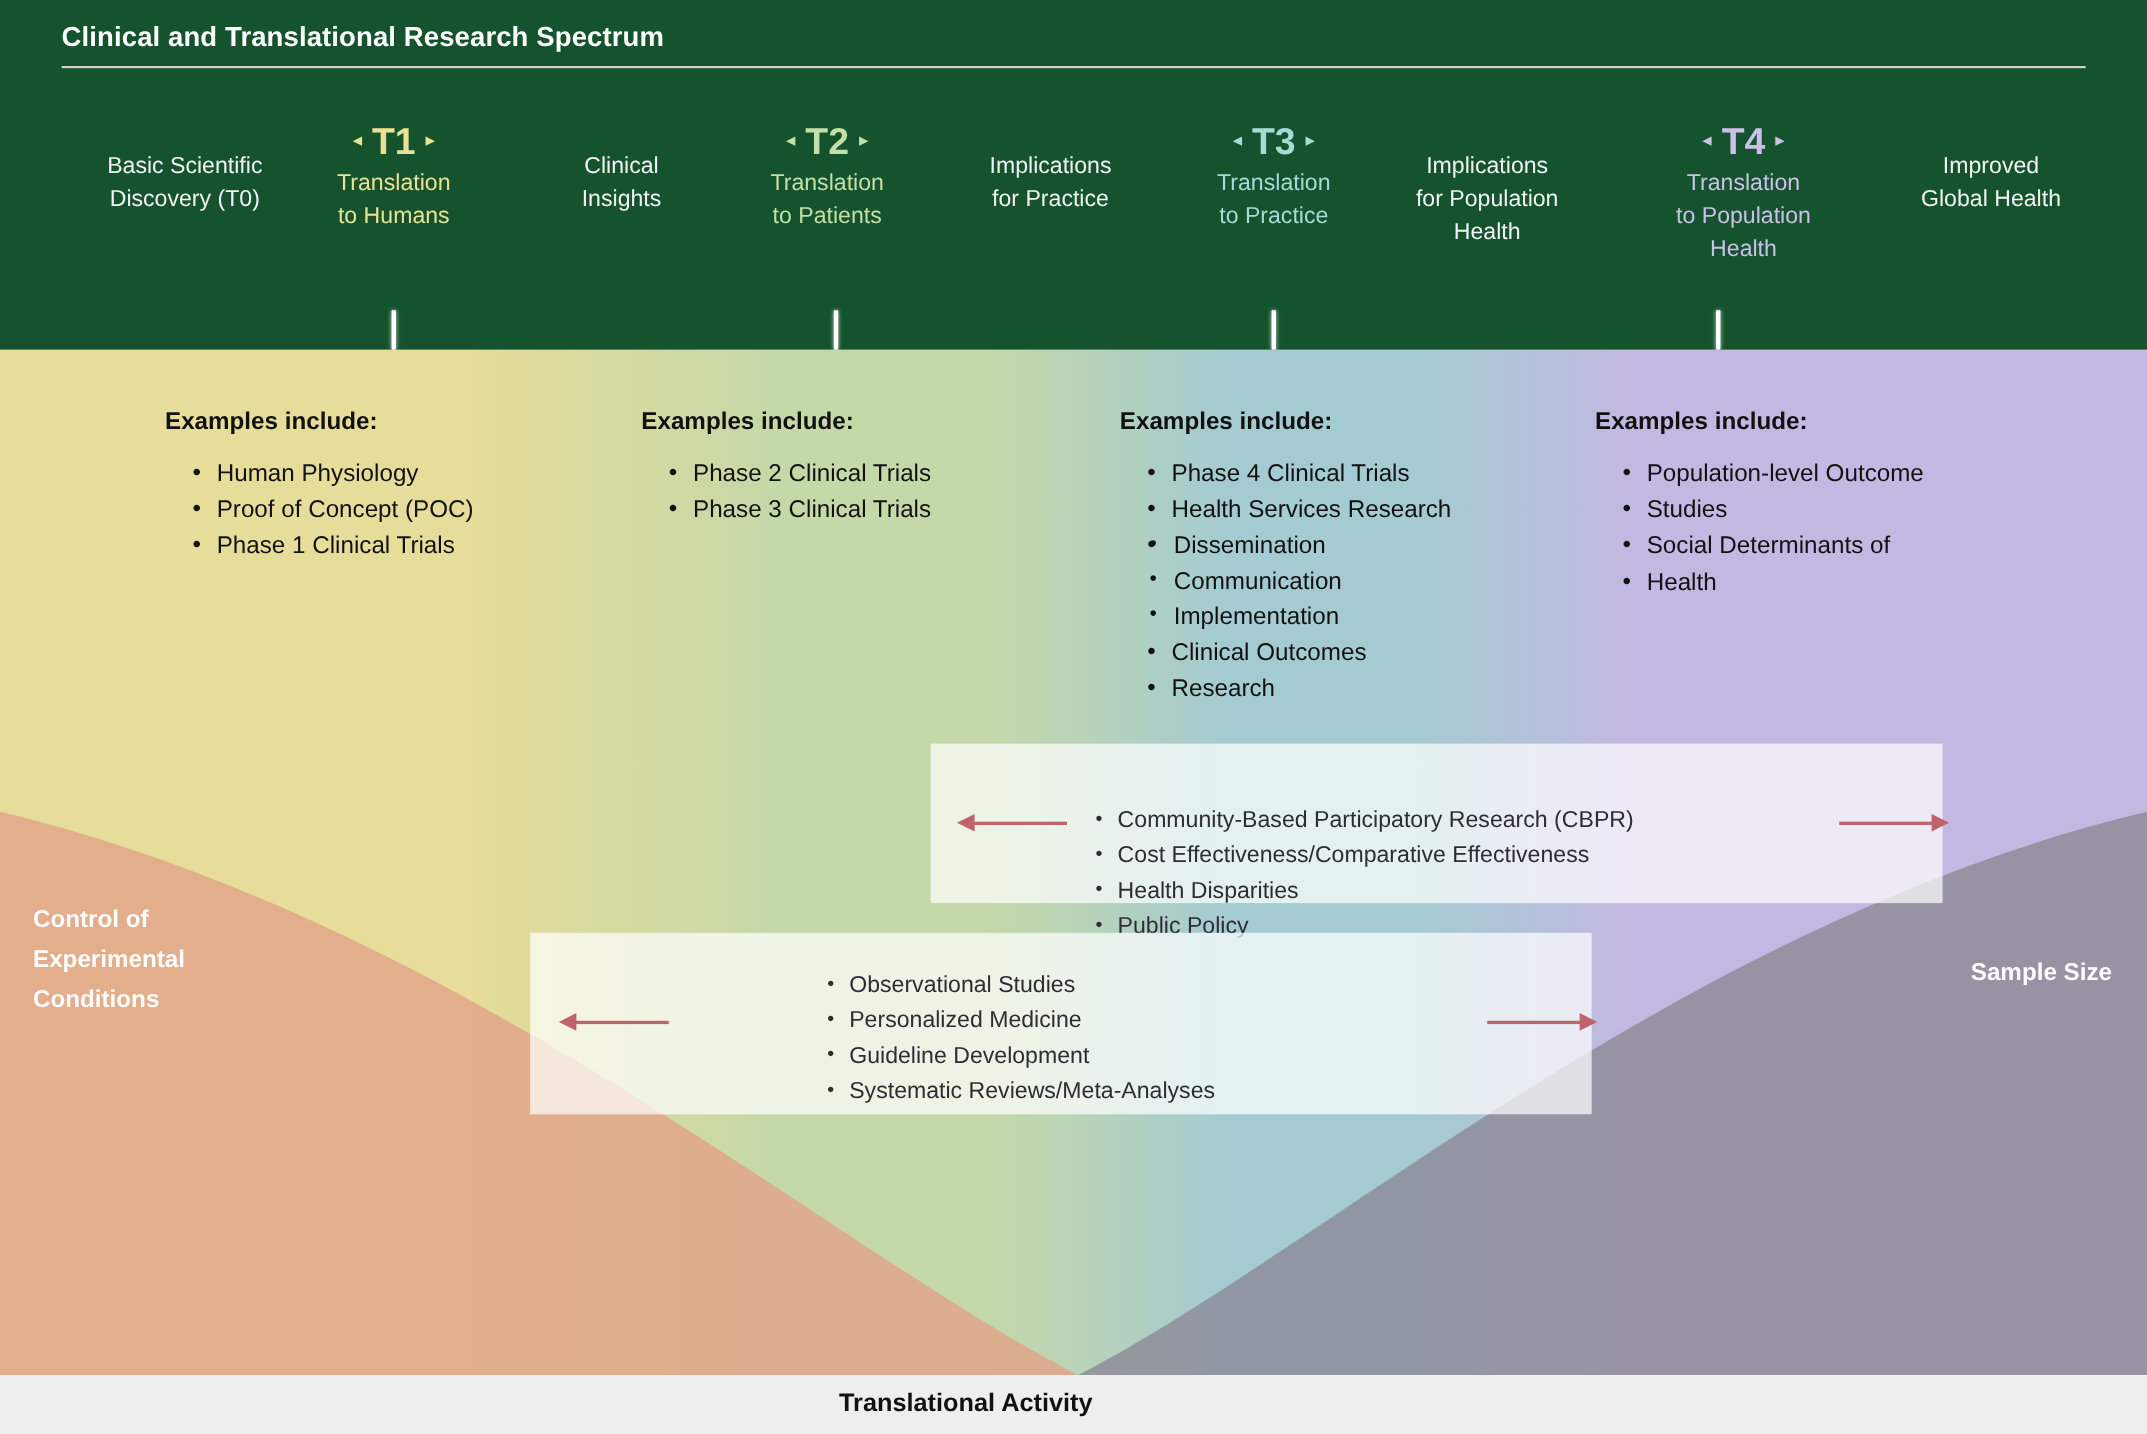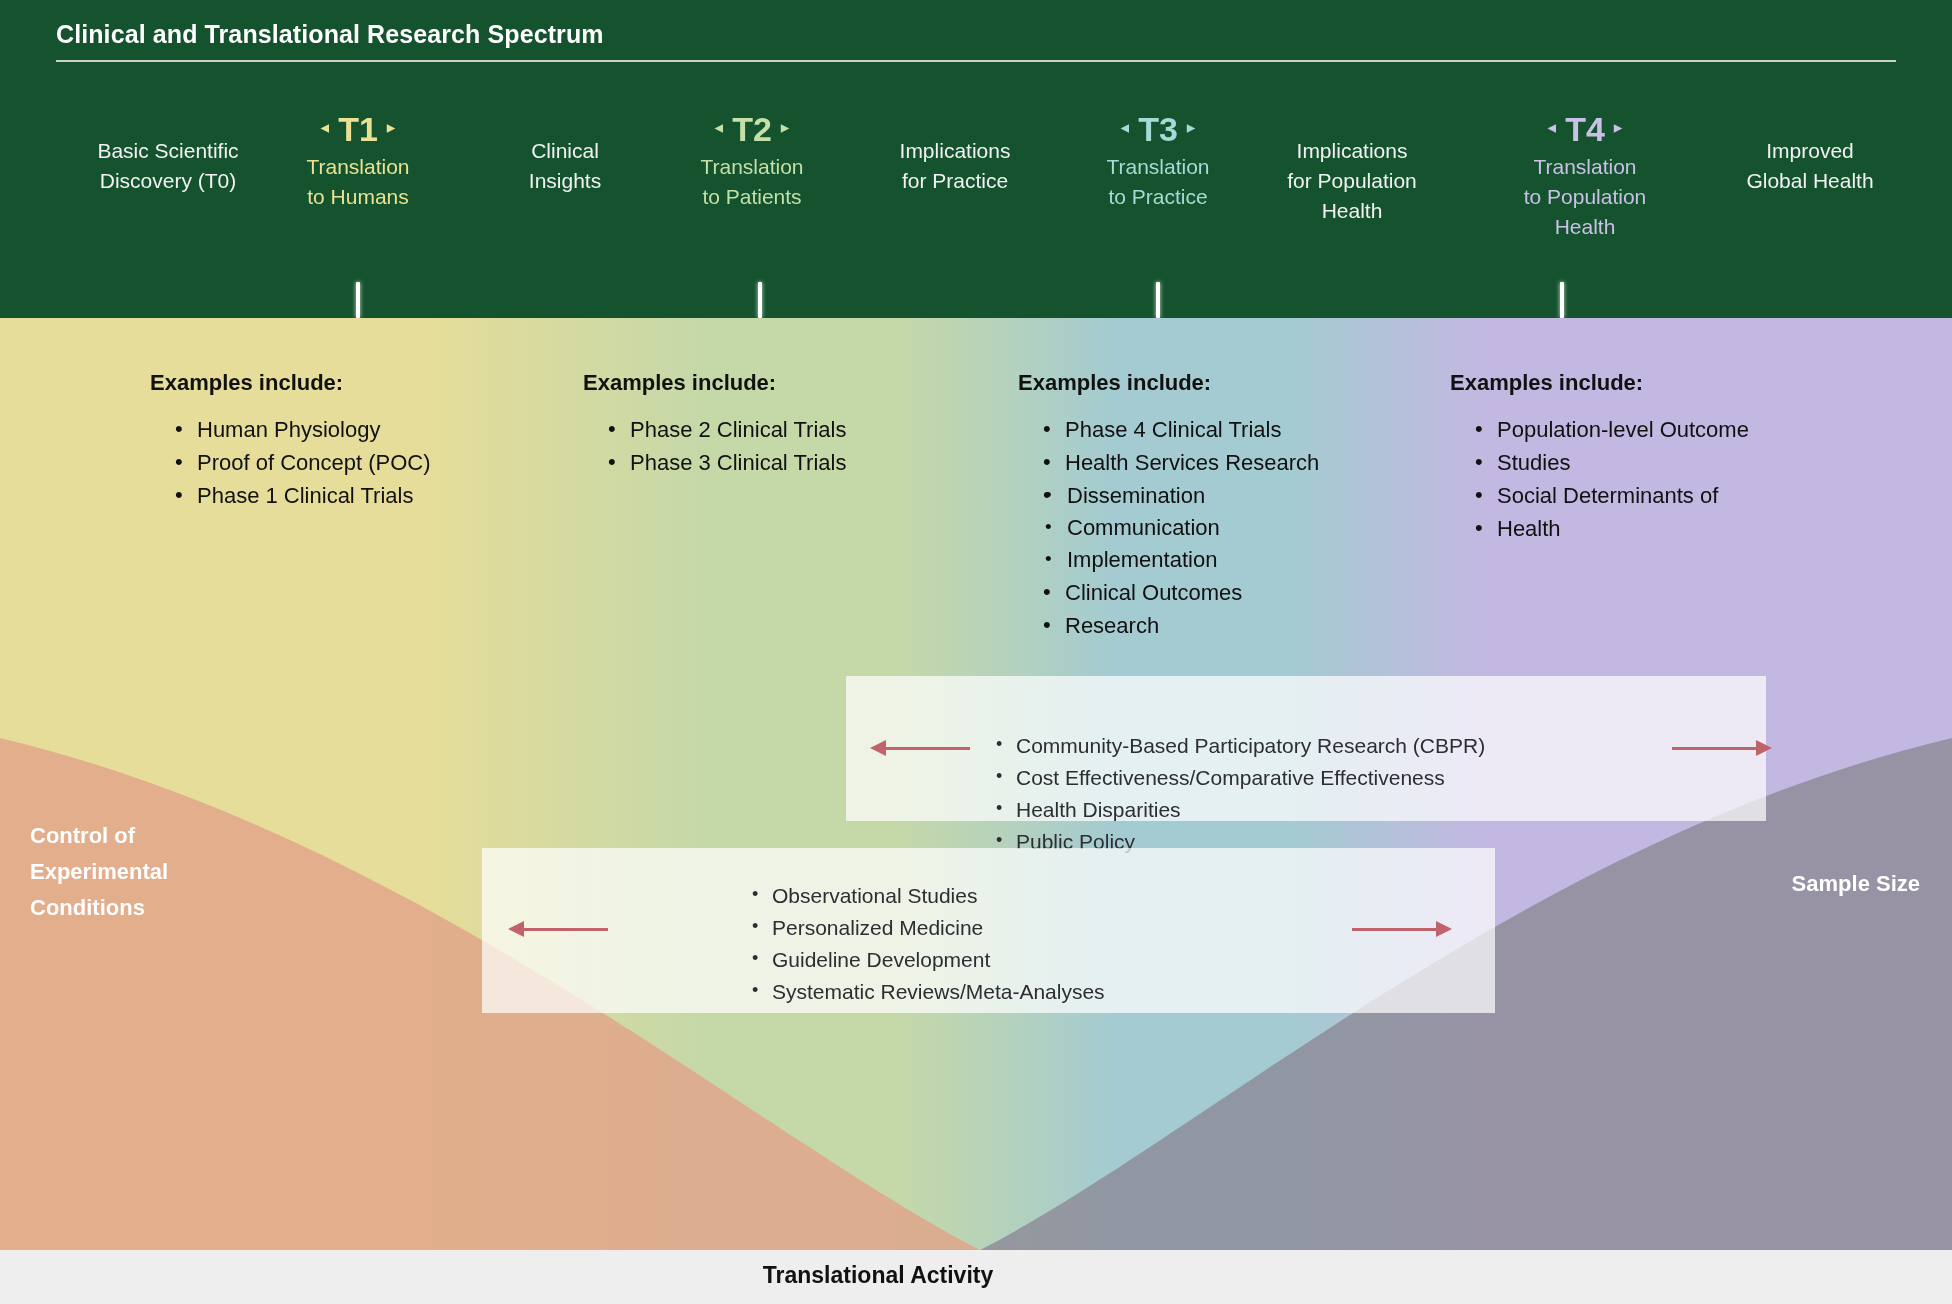--- a/index.html
+++ b/index.html
@@ -245,21 +245,21 @@
           </ul>
           <div class="arrow left" style="left: 24px; top: 64px; width: 100px;">
             <span class="head"></span>
             <span class="shaft"></span>
           </div>
           <div class="arrow right" style="left: 826px; top: 64px; width: 100px;">
             <span class="shaft"></span>
             <span class="head"></span>
           </div>
         </div>
-        <div class="band" style="left: 482px; top: 530px; width: 965px; height: 165px; padding-left: 48px;">
+        <div class="band" style="left: 482px; top: 530px; width: 965px; height: 165px;">
           <div class="inner"></div>
           <ul style="left: 260px; top: 32px; position: absolute;">
             <li>Observational Studies</li>
             <li>Personalized Medicine</li>
             <li>Guideline Development</li>
             <li>Systematic Reviews/Meta-Analyses</li>
           </ul>
           <div class="arrow left" style="left: 26px; top: 73px; width: 100px;">
             <span class="head"></span>
             <span class="shaft"></span>

